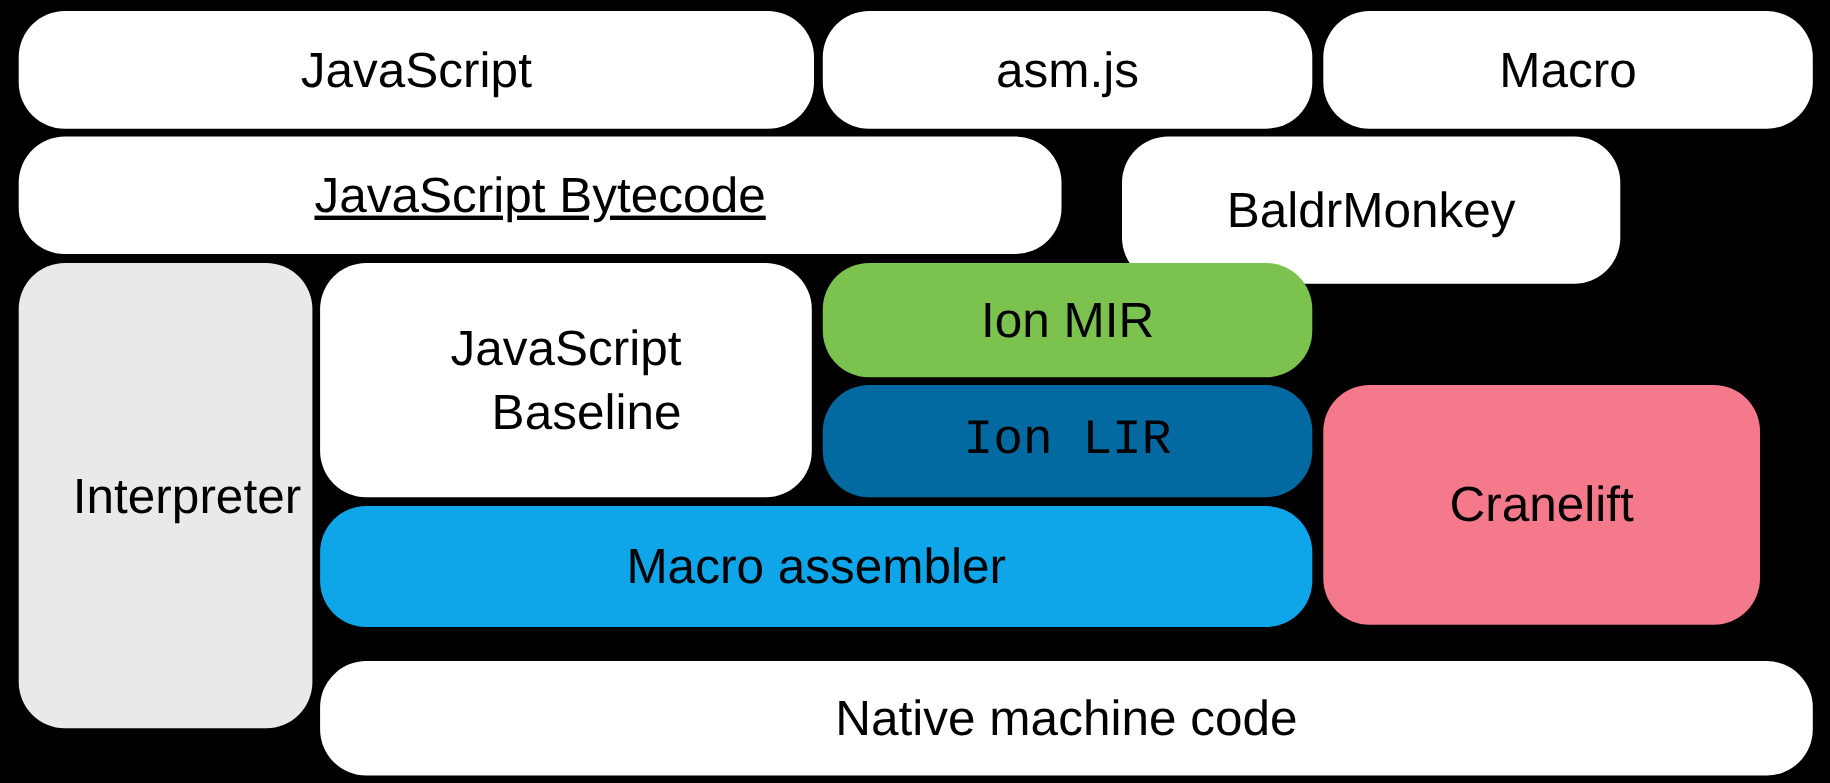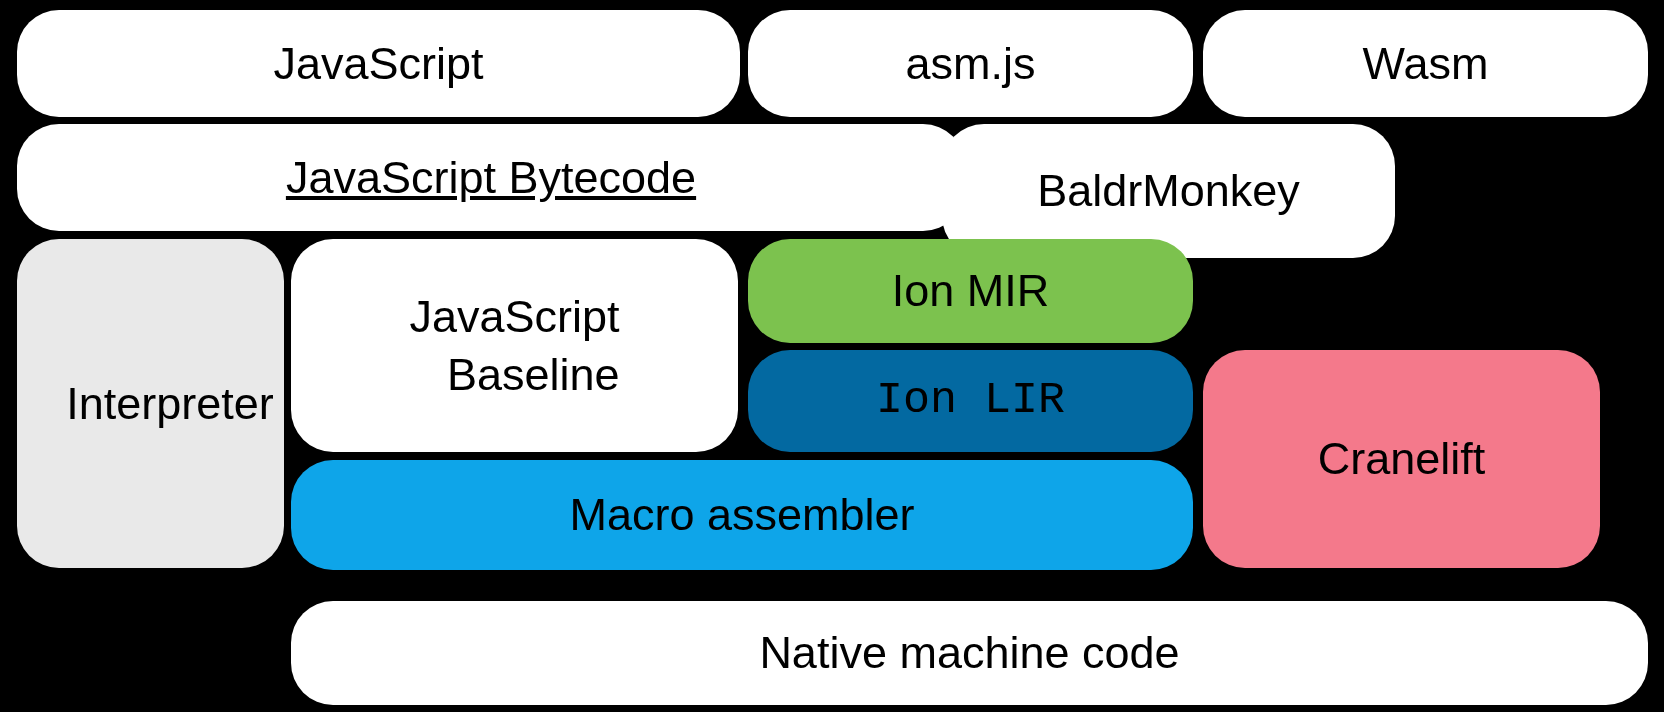--- a/index.html
+++ b/index.html
@@ -28,41 +28,41 @@
     white-space: pre-line;
     line-height: 1.28;
     box-sizing: border-box;
   }
   
   #b-javascript          { left: 17px;   top: 10px;  width: 723px;  height: 107px; }
   #b-asmjs               { left: 748px;  top: 10px;  width: 445px;  height: 107px; }
   #b-wasm                { left: 1203px; top: 10px;  width: 445px;  height: 107px; }
   
   #b-javascript-bytecode { left: 17px;   top: 124px; width: 948px;  height: 107px; }
-  #b-baldrmonkey         { left: 942px;  top: 124px; width: 453px;  height: 134px; }
+  #b-baldrmonkey         { left: 1020px;  top: 124px; width: 453px;  height: 134px; }
   
-  #b-interpreter         { left: 17px;   top: 239px; width: 267px;  height: 329px; padding-left: 39px; }
+  #b-interpreter         { left: 17px;   top: 239px; width: 267px;  height: 423px; padding-left: 39px; }
   #b-javascript-baseline { left: 291px;  top: 239px; width: 447px;  height: 213px; }
   #b-ion-mir             { left: 748px;  top: 239px; width: 445px;  height: 104px; }
   #b-ion-lir             { left: 748px;  top: 350px; width: 445px;  height: 102px; }
   #b-cranelift           { left: 1203px; top: 350px; width: 397px;  height: 218px; }
   
   #b-macro-assembler     { left: 291px;  top: 460px; width: 902px;  height: 110px; }
   #b-native-machine-code { left: 291px;  top: 581px; width: 1357px; height: 104px; margin-top: 20px; }
 </style>
 </head>
 <body>
 
 <div id="canvas" style="background-color: rgb(0, 0, 0);">
 
   <div class="box" id="b-javascript" style="background-color: rgb(255, 255, 255);">JavaScript</div>
 
   <div class="box" id="b-asmjs" style="background-color: rgb(255, 255, 255);">asm.js</div>
 
-  <div class="box" id="b-wasm" style="background-color: rgb(255, 255, 255);">Wasm</div>
+  <div class="box" id="b-wasm" style="background-color: rgb(255, 255, 255);">Macro</div>
 
   <div class="box" id="b-javascript-bytecode" style="background-color: rgb(255, 255, 255); text-decoration: underline;">JavaScript Bytecode</div>
 
   <div class="box" id="b-baldrmonkey" style="background-color: rgb(255, 255, 255);">BaldrMonkey</div>
 
   <div class="box" id="b-interpreter" style="background-color: rgb(233, 233, 233);">Interpreter</div>
 
   <div class="box" id="b-javascript-baseline" style="background-color: rgb(255, 255, 255);">JavaScript
 Baseline</div>
 

